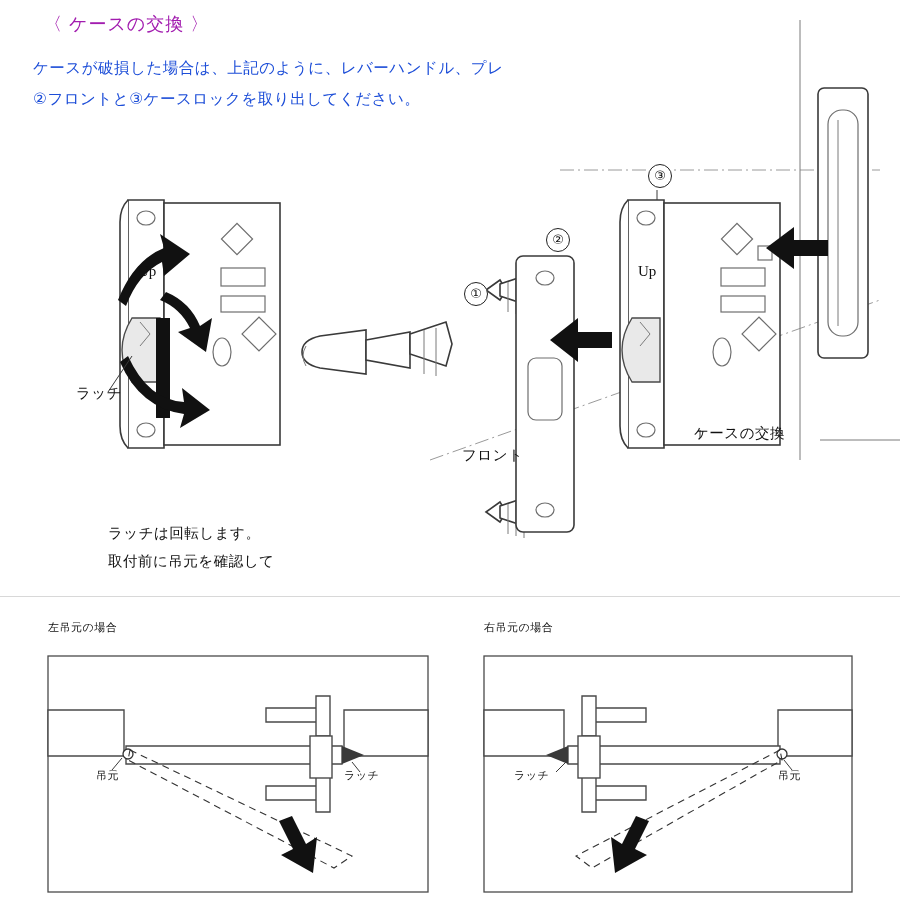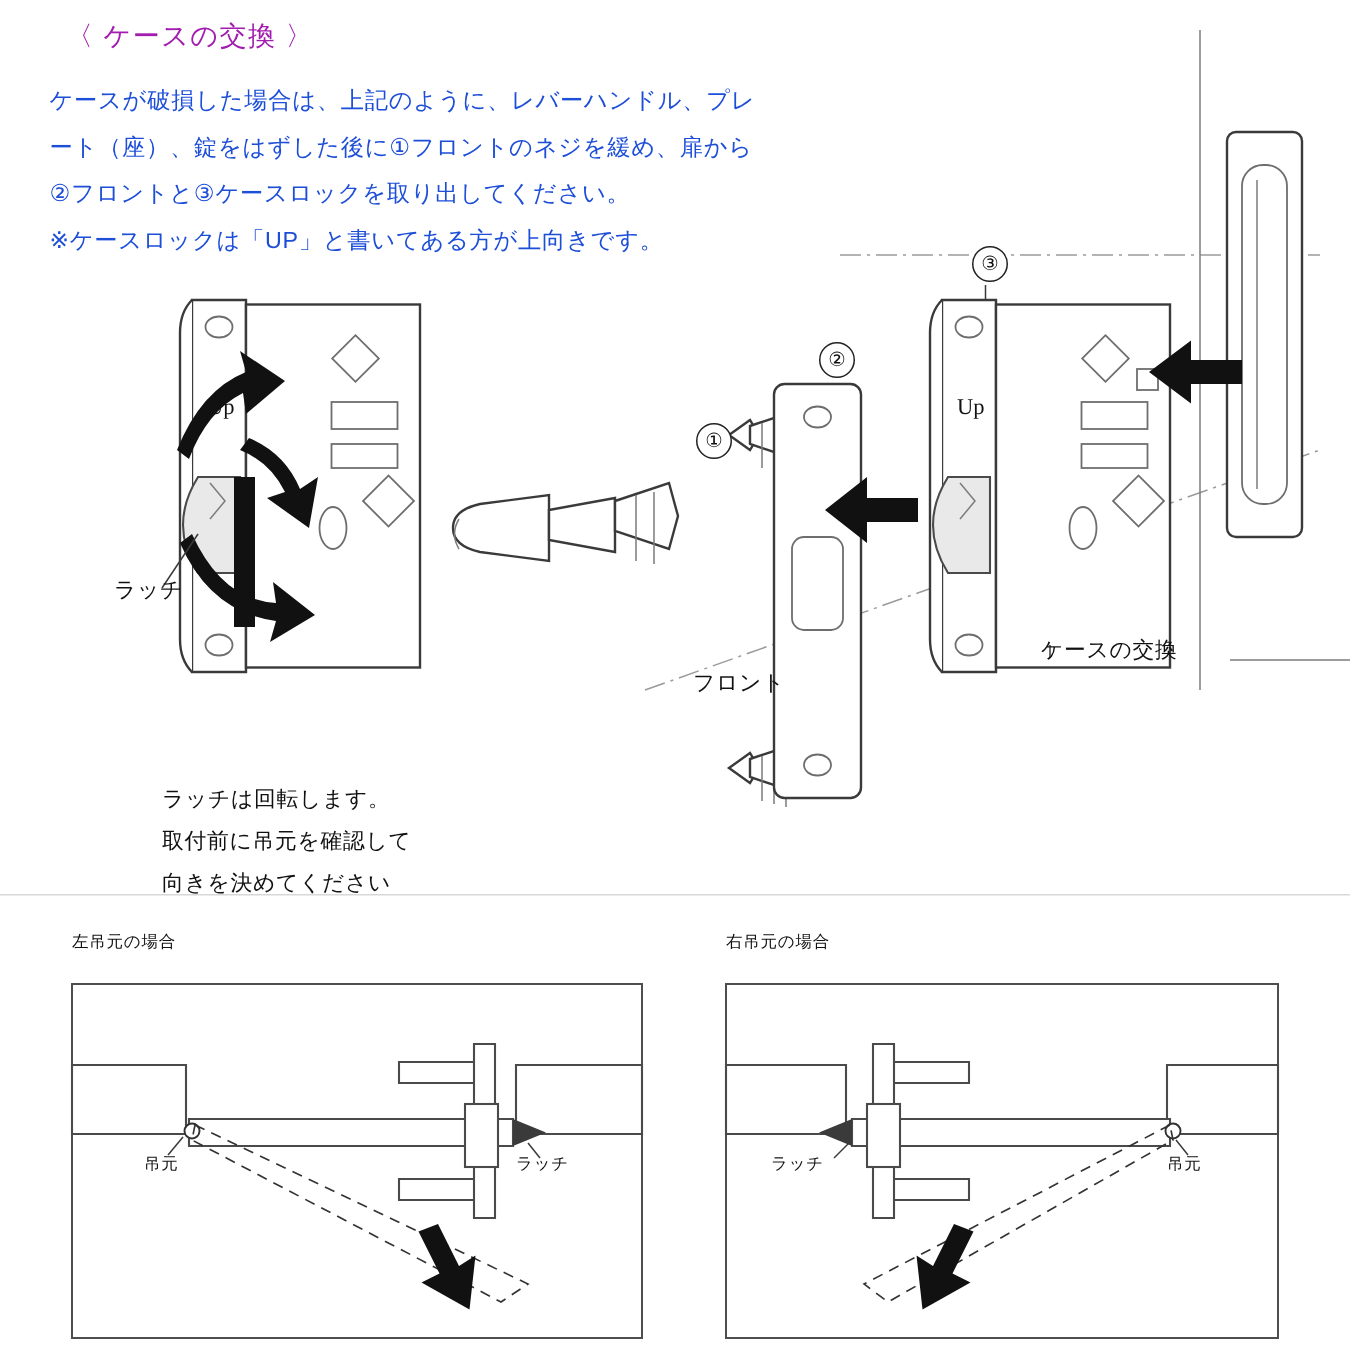--- a/index.html
+++ b/index.html
@@ -51,23 +51,21 @@
 </style>
 </head>
 <body>
 
 <div class="page">
 
   <div class="section-title">〈 ケースの交換 〉</div>
 
   <div class="intro">
     <p>ケースが破損した場合は、上記のように、レバーハンドル、プレ</p>
-    <p>ート（座）、錠をはずした後に①フロントのネジを緩め、扉から</p>
     <p>②フロントと③ケースロックを取り出してください。</p>
-    <p>※ケースロックは「UP」と書いてある方が上向きです。</p>
   </div>
 
   <svg width="900" height="600" viewBox="0 0 900 600">
 
     <line class="dashdot" x1="560" y1="170" x2="880" y2="170"></line>
     <line class="dashdot" x1="430" y1="460" x2="880" y2="300"></line>
 
     <g>
       <line class="thin" x1="800" y1="20" x2="800" y2="460"></line>
       <line class="thin" x1="820" y1="440" x2="900" y2="440"></line>
@@ -161,21 +159,20 @@
   <div class="circle-num" style="left:546px;top:228px;">②</div>
   <div class="circle-num" style="left:648px;top:164px;">③</div>
 
   <div class="caption" style="left:76px;top:384px;">ラッチ</div>
   <div class="caption" style="left:450px;top:446px;margin-left:12px;">フロント</div>
   <div class="caption" style="left:694px;top:424px;">ケースの交換</div>
 
   <div class="note" style="left:108px;top:480px;margin-top:39px;">
     <p>ラッチは回転します。</p>
     <p>取付前に吊元を確認して</p>
-    <p>向きを決めてください</p>
   </div>
 
   <div class="hr" style="top:596px;"></div>
 
   <div class="bottom-label" style="left:48px;top:620px;">左吊元の場合</div>
   <div class="bottom-label" style="left:484px;top:620px;">右吊元の場合</div>
 
   <svg width="900" height="250" style="top:650px;" viewBox="0 0 900 250">
 
     <g>

